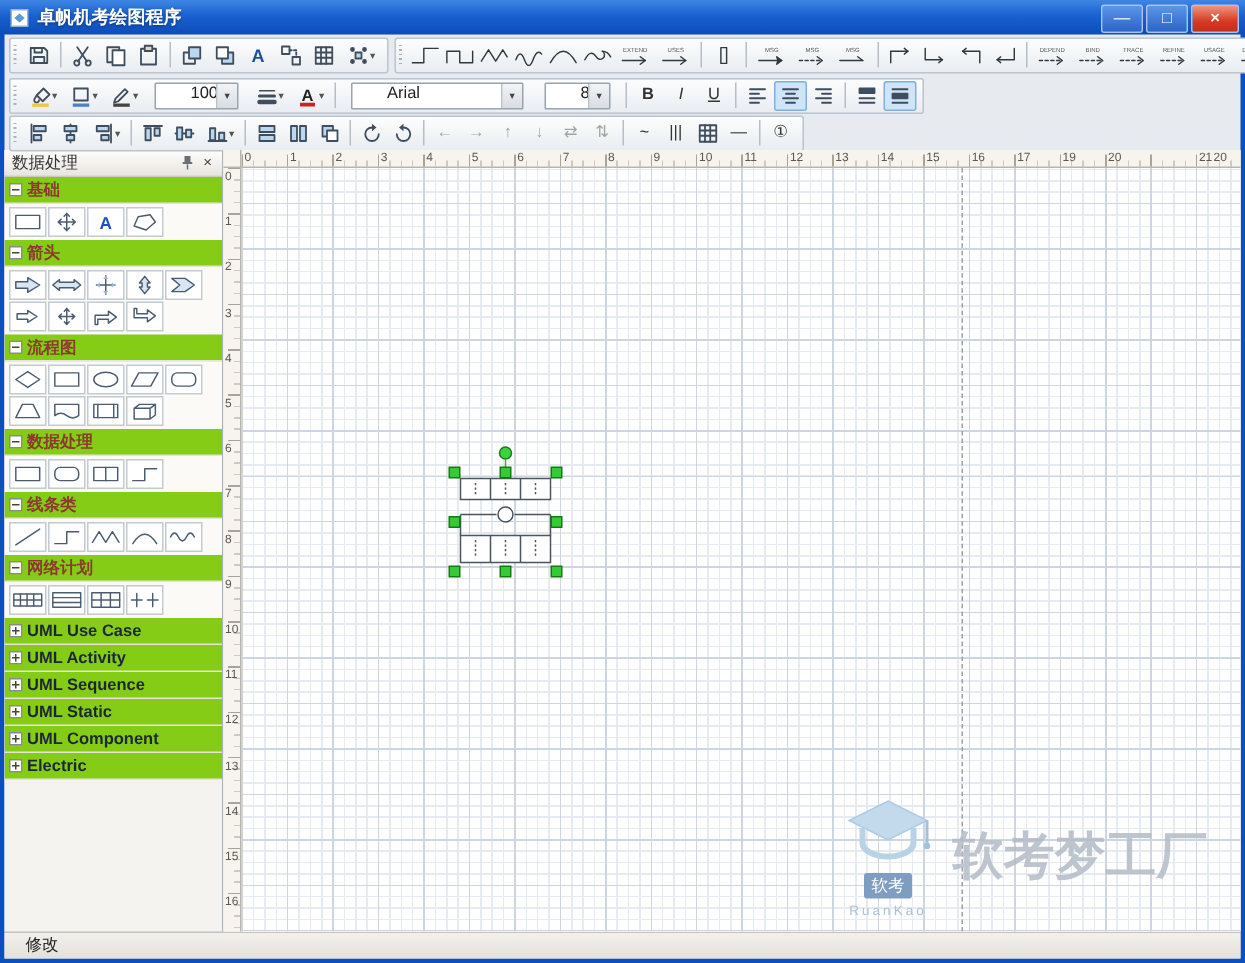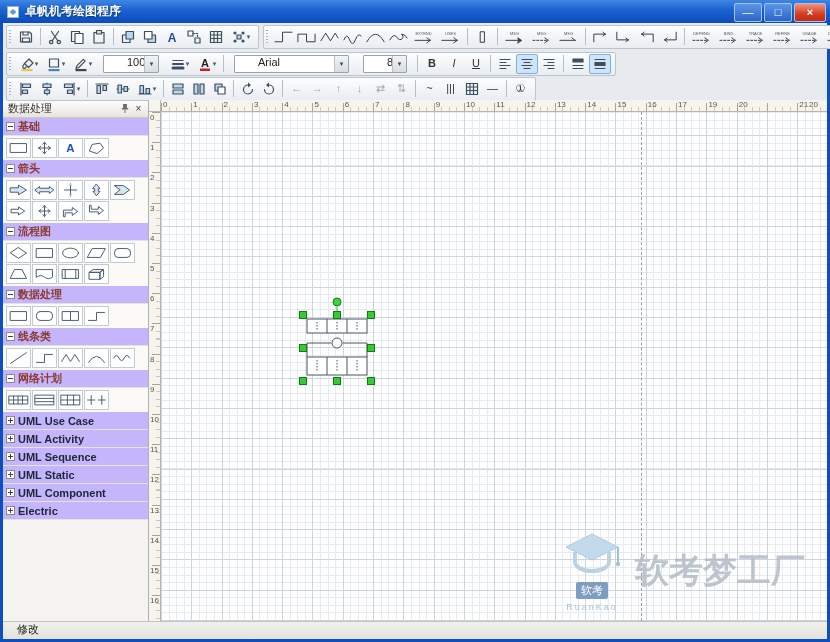--- a/index.html
+++ b/index.html
@@ -34,21 +34,21 @@
   .cbtn{border:1px solid transparent;background:none;padding:0;width:23px;height:20px;display:inline-flex;align-items:center;justify-content:center;border-radius:2px;cursor:default;}
   .cbtn.labeled{width:27px;}
   .cbtn svg{width:21px;height:14px;display:block;}
   
   .main{flex:1;display:flex;min-height:0;min-width:0;}
   .panel{width:146px;flex:0 0 146px;background:#f5f3f0;border-right:1px solid #a9b2ba;display:flex;flex-direction:column;box-sizing:border-box;}
   .panel-header{height:17px;flex:0 0 17px;display:flex;align-items:center;padding:0 3px 0 5px;background:linear-gradient(#fefefe,#e8e5df);border-bottom:1px solid #cdc9c1;font-size:11px;color:#333;}
   .ph-title{flex:1;}
   .ph-btn{width:13px;height:13px;display:inline-flex;align-items:center;justify-content:center;font-size:10px;color:#444;margin-left:1px;}
   .panel-body{flex:1;overflow:hidden;}
-  .sec-header{height:15px;display:flex;align-items:center;padding:1px 3px;border-bottom:1px solid #e6e3dd;background:#c4b5fd;}
+  .sec-header{height:15px;display:flex;align-items:center;padding:1px 3px;border-bottom:1px solid #e6e3dd;background:#84cc16;}
   .sec-box{margin-right:3px;display:inline-flex;}
   .sec-label{font-size:11px;font-weight:bold;color:#1c2735;}
   .sec-label.cn{color:#8c3a2e;}
   .sec-items{display:flex;flex-wrap:wrap;gap:1px;padding:2px 3px;background:#fbfaf7;}
   .pitem{width:25px;height:20px;border:1px solid #c2cad2;background:#fff;display:flex;align-items:center;justify-content:center;box-sizing:border-box;}
   .picon{display:inline-flex;}
   .picon svg{width:23px;height:16px;display:block;}
   
   .canvas-area{flex:1;position:relative;min-width:0;background:#fff;}
   .ruler-corner{position:absolute;left:0;top:0;width:12px;height:12px;background:#f7f4ee;border-right:1px solid #b9b5ad;border-bottom:1px solid #b9b5ad;box-sizing:border-box;z-index:3;}

